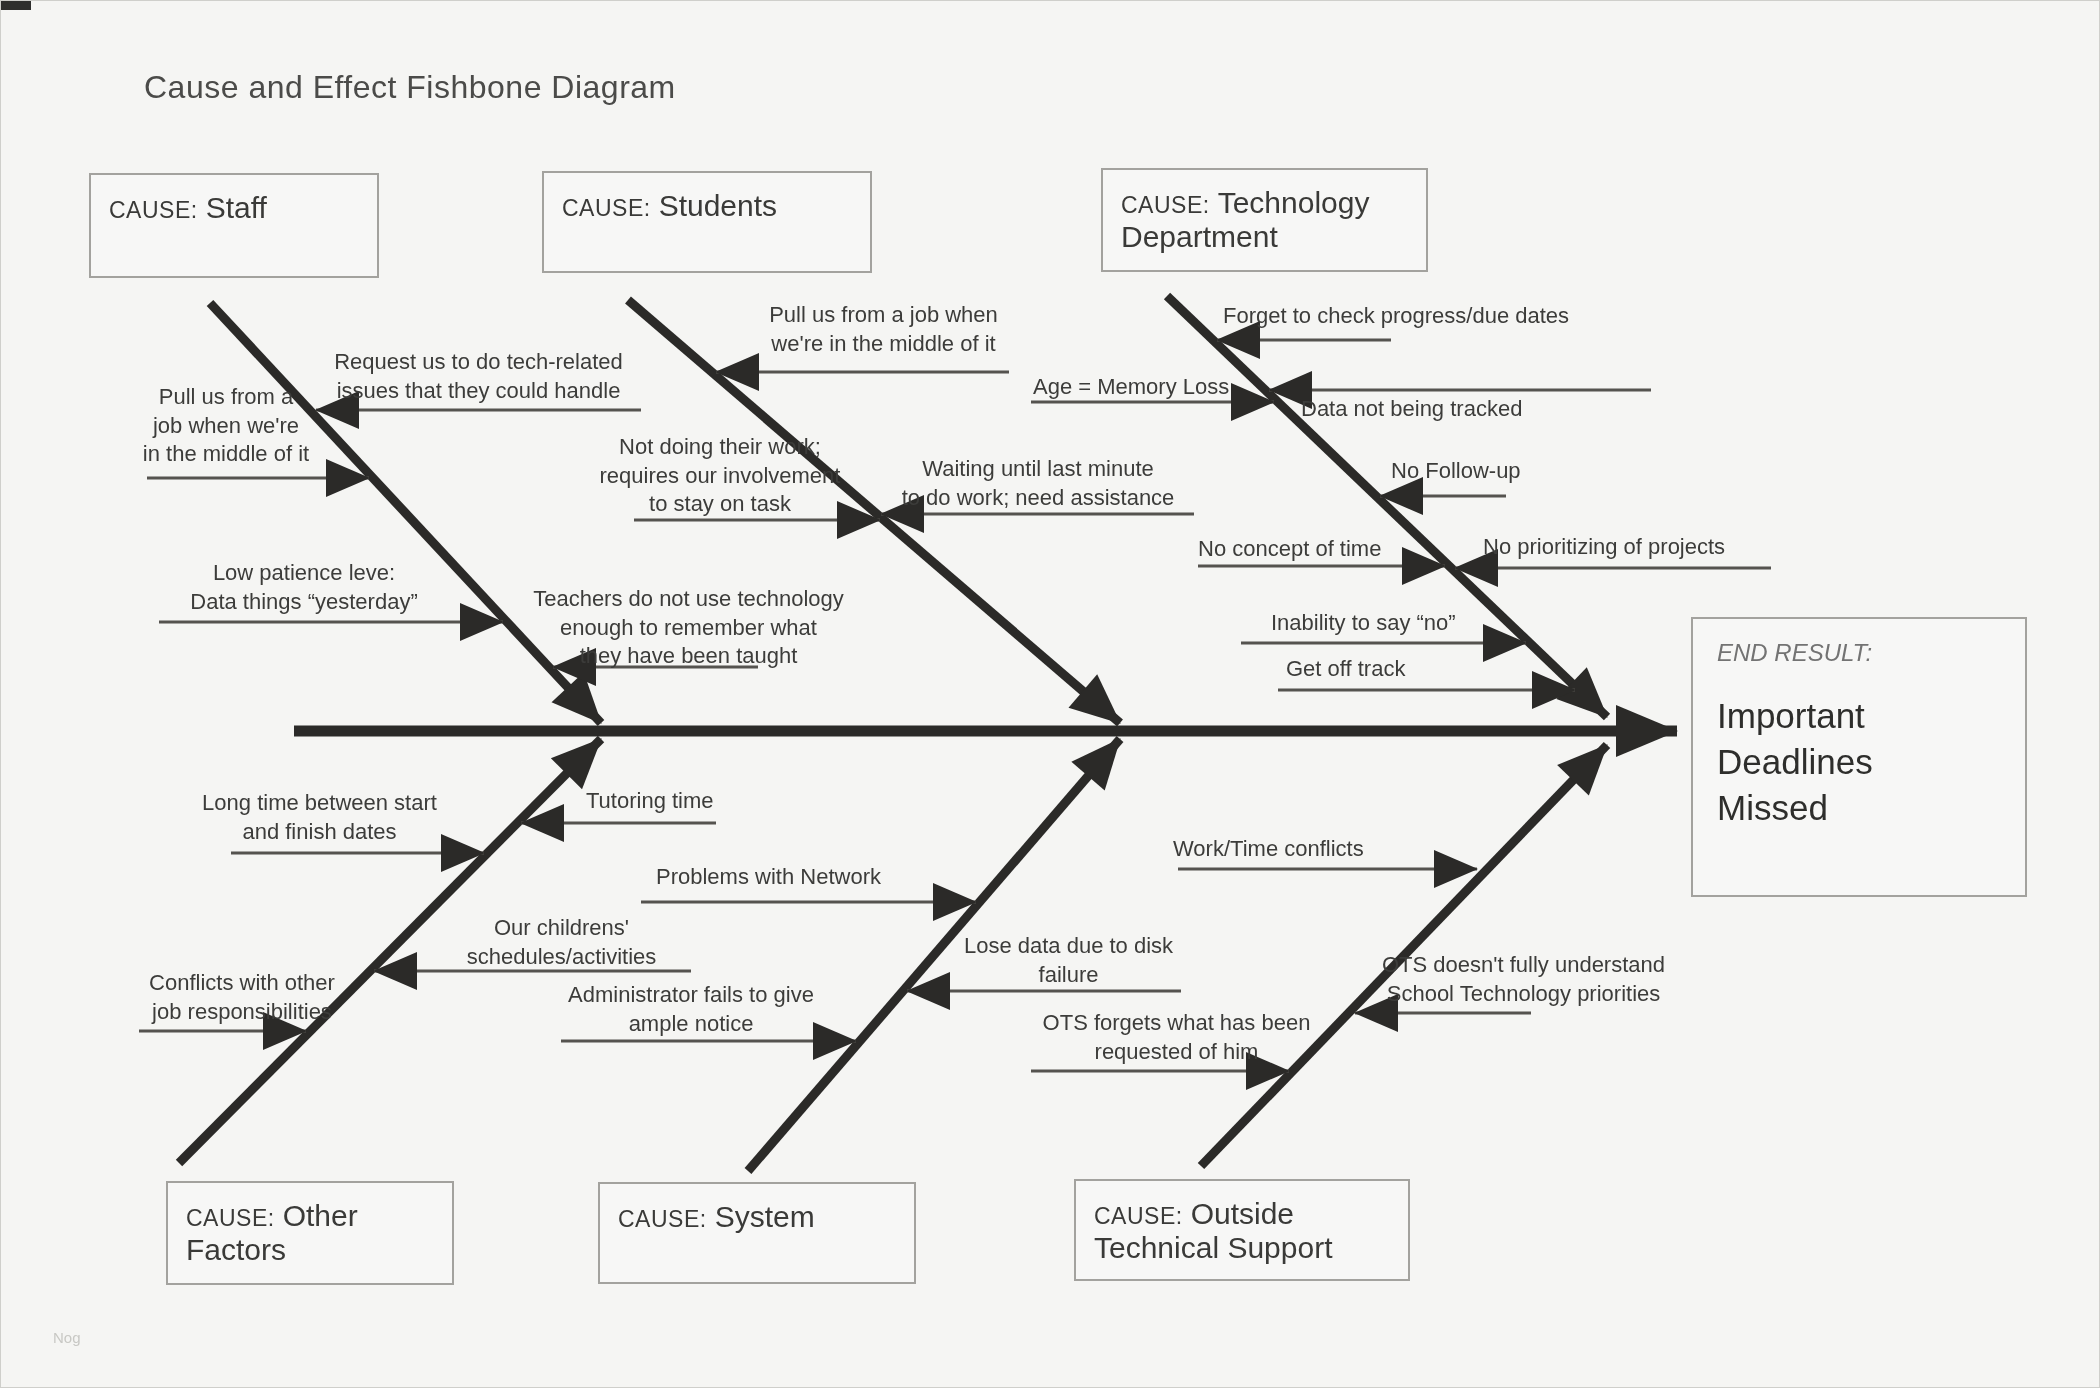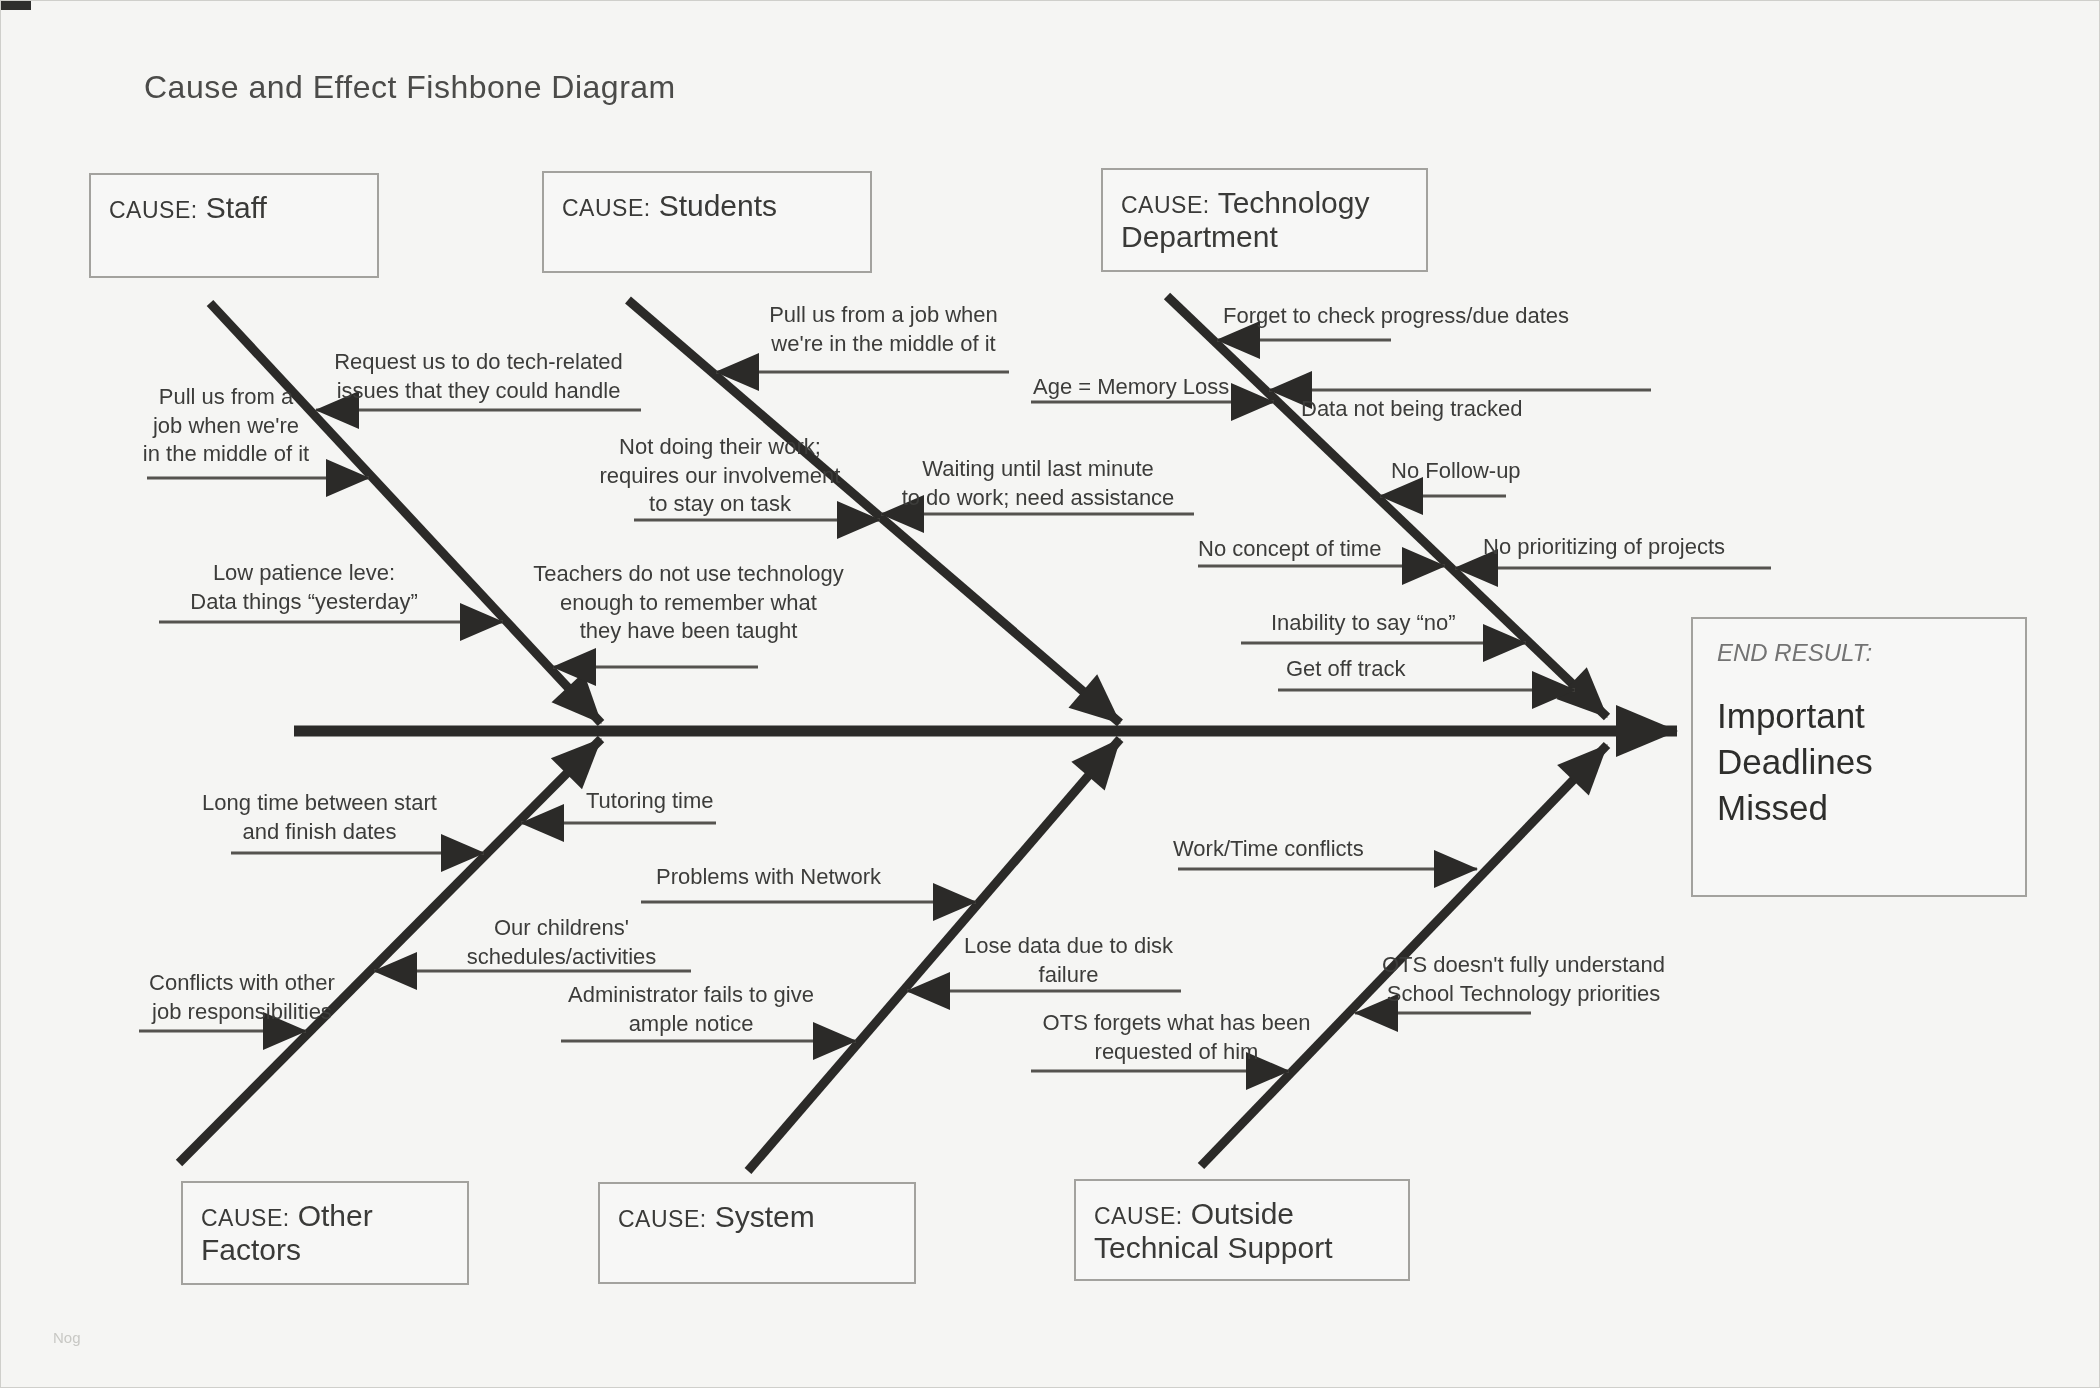--- a/index.html
+++ b/index.html
@@ -104,21 +104,21 @@
 
   <div class="cause-box" style="left:88px;top:172px;width:290px;height:105px;">
     <span class="cause-prefix">CAUSE:</span><span class="cause-name">Staff</span>
   </div>
   <div class="cause-box" style="left:541px;top:170px;width:330px;height:102px;">
     <span class="cause-prefix">CAUSE:</span><span class="cause-name">Students</span>
   </div>
   <div class="cause-box" style="left:1100px;top:167px;width:327px;height:104px;">
     <span class="cause-prefix">CAUSE:</span><span class="cause-name">Technology Department</span>
   </div>
-  <div class="cause-box" style="left:180px;top:1180px;width:288px;height:104px;">
+  <div class="cause-box" style="left:165px;top:1180px;width:288px;height:104px;">
     <span class="cause-prefix">CAUSE:</span><span class="cause-name">Other Factors</span>
   </div>
   <div class="cause-box" style="left:597px;top:1181px;width:318px;height:102px;">
     <span class="cause-prefix">CAUSE:</span><span class="cause-name">System</span>
   </div>
   <div class="cause-box" style="left:1073px;top:1178px;width:336px;height:102px;">
     <span class="cause-prefix">CAUSE:</span><span class="cause-name">Outside Technical Support</span>
   </div>
 
   <div id="end-box">
@@ -128,21 +128,21 @@
 Missed</div>
   </div>
 
   <div class="lbl ctr" style="left:300px;top:347px;width:355px;">Request us to do tech-related
 issues that they could handle</div>
   <div class="lbl ctr" style="left:135px;top:382px;width:180px;">Pull us from a
 job when we're
 in the middle of it</div>
   <div class="lbl ctr" style="left:178px;top:558px;width:250px;">Low patience leve:
 Data things “yesterday”</div>
-  <div class="lbl ctr" style="left:500px;top:559px;width:375px;">Teachers do not use technology
+  <div class="lbl ctr" style="left:500px;top:584px;width:375px;">Teachers do not use technology
 enough to remember what
 they have been taught</div>
 
   <div class="lbl ctr" style="left:745px;top:300px;width:275px;">Pull us from a job when
 we're in the middle of it</div>
   <div class="lbl ctr" style="left:593px;top:432px;width:252px;">Not doing their work;
 requires our involvement
 to stay on task</div>
   <div class="lbl ctr" style="left:878px;top:454px;width:318px;">Waiting until last minute
 to do work; need assistance</div>

